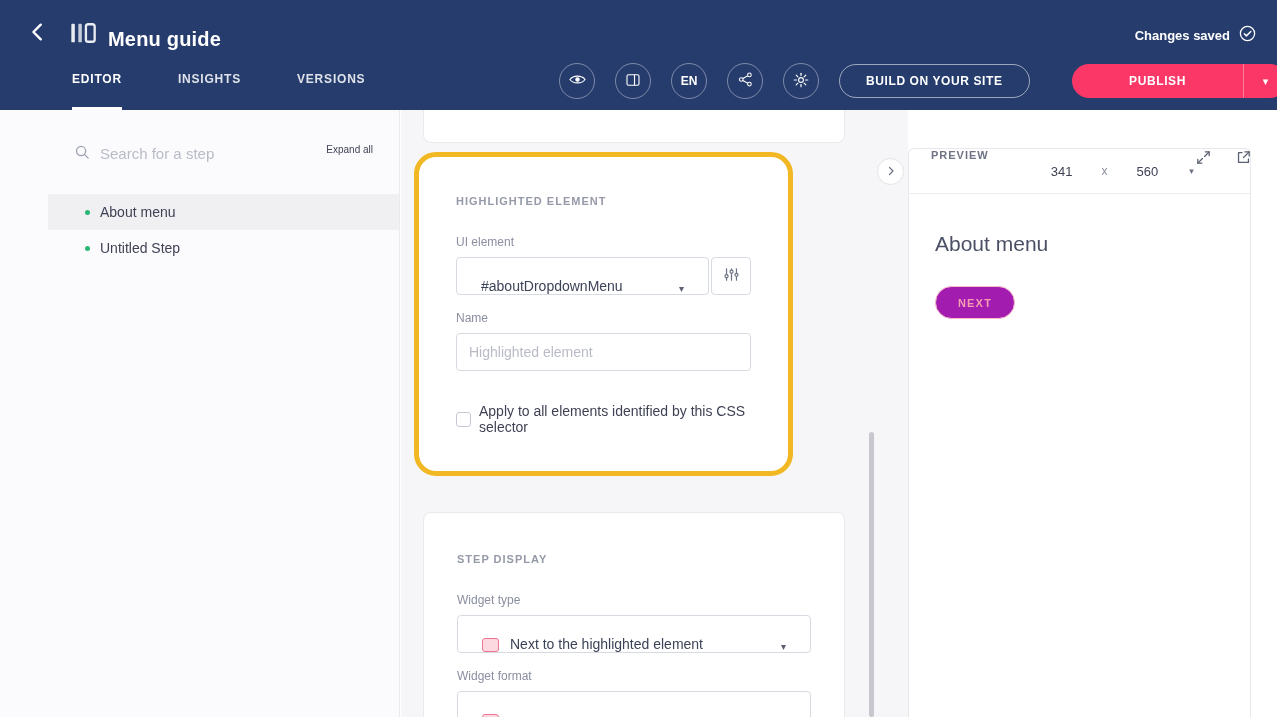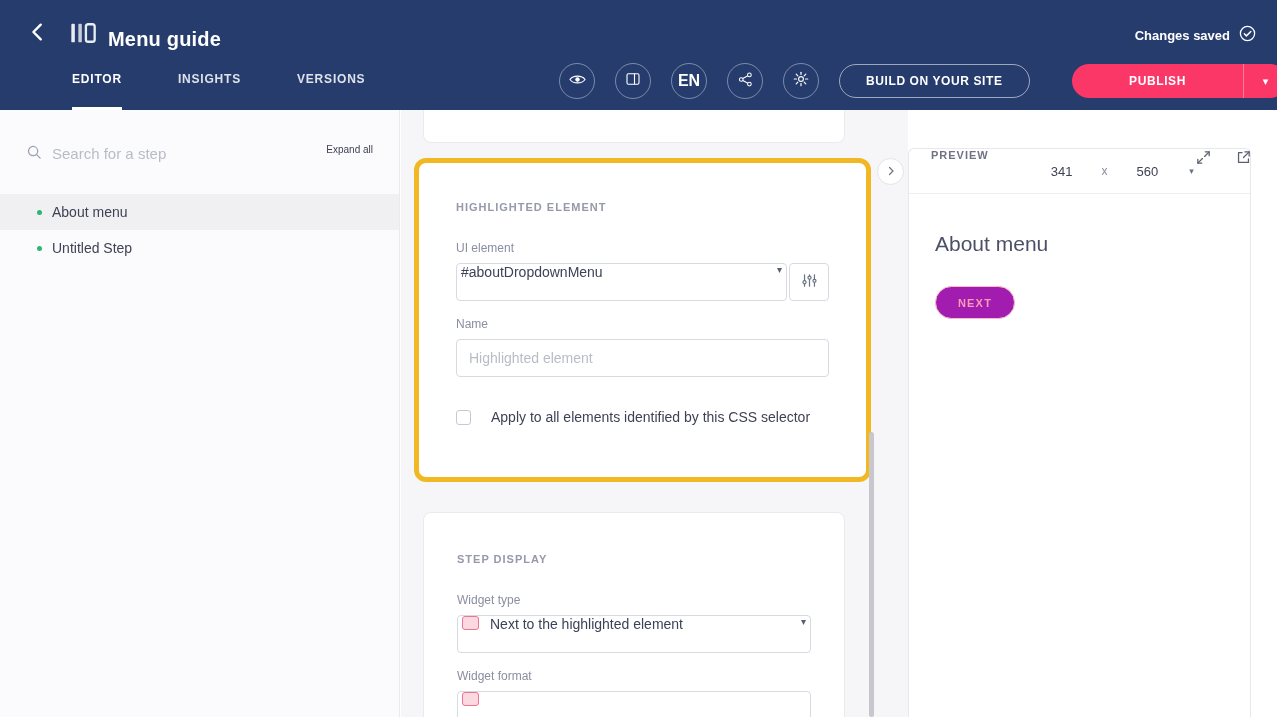--- a/index.html
+++ b/index.html
@@ -10,50 +10,50 @@
   
   .header { position:absolute; top:0; left:0; width:1277px; height:110px; background:#263c6d; color:#fff; z-index:10; }
   .back-btn { position:absolute; left:24px; top:20px; width:28px; height:28px; cursor:pointer; display:flex; align-items:center; justify-content:center; }
   .logo { position:absolute; left:68px; top:18px; width:30px; height:30px; display:flex; align-items:center; justify-content:center; }
   .app-title { position:absolute; left:108px; top:17px; font-size:20px; font-weight:700; color:#fff; letter-spacing:.2px;margin-top:11px; }
   .status-saved { position:absolute; right:20px; top:24px; display:flex; align-items:center; gap:8px; font-size:13px; font-weight:700; color:#fff; }
   .tabs { position:absolute; left:72px; top:72px; display:flex; gap:56px; }
   .tab { font-size:12px; font-weight:700; letter-spacing:.8px; color:rgba(255,255,255,.85); padding-bottom:21px; cursor:pointer; border-bottom:3px solid transparent; }
   .tab.active { color:#fff; border-bottom:3px solid #fff; }
   .hdr-icons { position:absolute; left:559px; top:63px; display:flex; gap:20px; }
-  .circle-btn { width:36px; height:36px; border-radius:50%; border:1px solid rgba(255,255,255,.4); display:flex; align-items:center; justify-content:center; cursor:pointer; font-size:16px; font-weight:700; color:#fff; }
+  .circle-btn { width:36px; height:36px; border-radius:50%; border:1px solid rgba(255,255,255,.4); display:flex; align-items:center; justify-content:center; cursor:pointer; font-size:12px; font-weight:700; color:#fff; }
   .build-btn { position:absolute; left:839px; top:64px; height:34px; padding:0 26px; border:1px solid rgba(255,255,255,.55); border-radius:17px; display:flex; align-items:center; font-size:12px; font-weight:700; letter-spacing:.6px; color:#fff; cursor:pointer; background:transparent; }
   .publish-group { position:absolute; left:1072px; top:64px; width:215px; height:34px; border-radius:17px; background:#fb3767; display:flex; overflow:hidden; }
   .publish-main { flex:1; display:flex; align-items:center; justify-content:center; font-size:12px; font-weight:700; letter-spacing:.6px; color:#fff; cursor:pointer; }
   .publish-caret { width:44px; display:flex; align-items:center; justify-content:center; border-left:1px solid rgba(255,255,255,.35); cursor:pointer; color:#fff; font-size:11px; }
 
   
-  .sidebar { position:absolute; top:110px; left:0; width:400px; height:607px; background:#fbfbfd; border-right:1px solid #e9e9ee; z-index:2; }
+  .sidebar { position:absolute; top:110px; left:0; width:400px; height:607px; background:#fbfbfd; border-right:1px solid #e9e9ee; z-index:2;padding-left:48px; }
   .search-row { position:relative; height:84px; }
   .search-icon { position:absolute; left:26px; top:34px; }
   .search-input { position:absolute; left:52px; top:30px; width:200px; height:26px; border:none; outline:none; background:transparent; font-size:15px; color:#3f4254; font-family:"Liberation Sans", sans-serif; }
   .search-input::placeholder { color:#b9bcc7; }
   .expand-all { position:absolute; right:26px; top:34px; font-size:10px; color:#3f4254; cursor:pointer; }
   .step-item { position:relative; height:36px; display:flex; align-items:center; padding-left:52px; font-size:14px; color:#3f4254; cursor:pointer; }
   .step-item.selected { background:#f0f0f3; }
   .step-dot { position:absolute; left:37px; top:16px; width:5px; height:5px; border-radius:50%; background:#2bb673; }
 
   
   .main { position:absolute; top:110px; left:401px; width:507px; height:607px; background:#f6f6f8; overflow:hidden; }
   .card-top-partial { position:absolute; top:0; left:22px; width:422px; height:33px; background:#fff; border:1px solid #eaeaee; border-top:none; border-radius:0 0 8px 8px; }
-  .hl-card { position:absolute; top:48px; left:13px; width:457px; height:324px; background:#fff; border:5px solid #f2b824; border-radius:12px; padding:38px 37px; }
+  .hl-card { position:absolute; top:42px; left:13px; width:379px; height:324px; background:#fff; border:5px solid #f2b824; border-radius:22px; padding:38px 37px; }
   .section-title { font-size:11px; font-weight:700; letter-spacing:1px; color:#9599a8; }
   .field-label { font-size:12px; color:#8a8ea0; margin-bottom:8px; }
   .row-flex { display:flex; gap:2px; }
-  .select-box { flex:1; height:38px; border:1px solid #d8dae2; border-radius:4px; background:#fff; display:flex; align-items:flex-start; padding:0 4px; font-size:14px; color:#3c4257; cursor:pointer; position:relative; }
+  .select-box { flex:1; height:38px; border:1px solid #d8dae2; border-radius:4px; background:#fff; display:flex; align-items:flex-end; padding:0 24px; font-size:14px; color:#3c4257; cursor:pointer; position:relative; }
   .select-caret { margin-left:auto; font-size:10px; color:#5a6070; }
   .icon-btn-sq { width:40px; height:38px; border:1px solid #d8dae2; border-radius:4px; background:#fff; display:flex; align-items:center; justify-content:center; cursor:pointer; }
   .text-input { width:100%; height:38px; border:1px solid #d8dae2; border-radius:4px; padding:0 12px; font-size:14px; color:#3c4257; outline:none; font-family:"Liberation Sans", sans-serif; background:#fff; }
   .text-input::placeholder { color:#b9bcc7; }
-  .checkbox-row { display:flex; align-items:center; gap:20px; margin-top:32px; cursor:pointer; }
+  .checkbox-row { display:flex; align-items:center; gap:8px; margin-top:32px; cursor:pointer; }
   .checkbox { width:15px; height:15px; border:1px solid #c6c9d4; border-radius:3px; background:#fff; flex:0 0 auto; }
   .checkbox-label { font-size:14px; color:#3f4254; }
   .sd-card { position:absolute; top:402px; left:22px; width:422px; height:290px; background:#fff; border:1px solid #eaeaee; border-radius:8px; padding:40px 33px; }
   .widget-icon { width:17px; height:14px; border:1.6px solid #f0738f; background:#fcd9e1; border-radius:3px; margin-right:11px; flex:0 0 auto; }
   .mt24 { margin-top:16px; }
   .mb28 { margin-bottom:28px; }
   .mb8 { margin-bottom:8px; }
   .scrollbar { position:absolute; top:322px; left:468px; width:5px; height:285px; background:#c7c7cd; border-radius:3px; cursor:pointer; }
 
   

